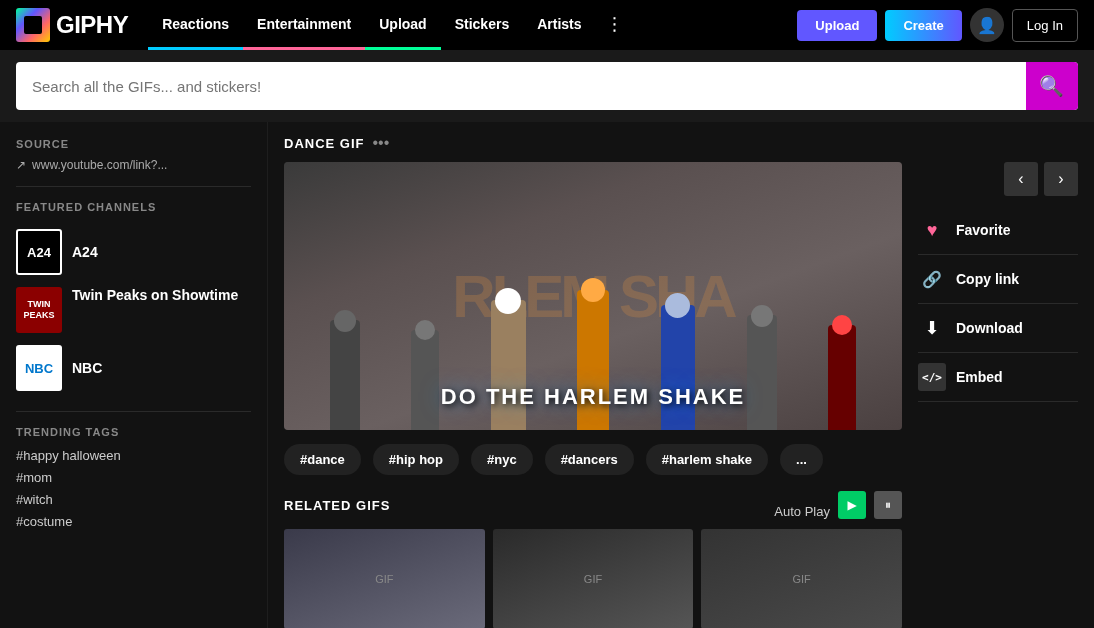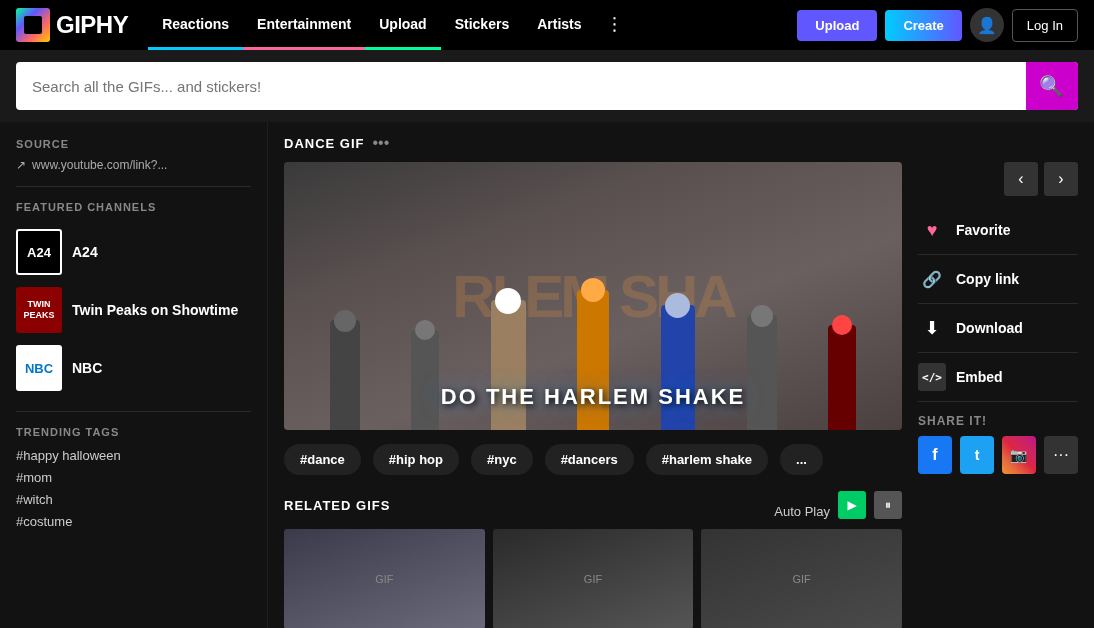--- a/index.html
+++ b/index.html
@@ -62,21 +62,21 @@
     </div>
     <hr style="border:none;border-top:1px solid #2a2a2a;margin:14px 0;">
     <div>
       <div style="font-size:11px;font-weight:700;color:#888;letter-spacing:1px;margin-bottom:10px;text-transform:uppercase;">FEATURED CHANNELS</div>
       <div style="display:flex;align-items:center;gap:10px;padding:6px 0;cursor:pointer;">
         <div style="width:46px;height:46px;background:#000;border:2px solid #fff;border-radius:3px;display:flex;align-items:center;justify-content:center;font-size:13px;font-weight:900;color:#fff;flex-shrink:0;">
           <span>A24</span>
         </div>
         <span style="font-size:14px;font-weight:600;color:#fff;">A24</span>
       </div>
-      <div style="display:flex;align-items:center;gap:10px;padding:6px 0;cursor:pointer;">
+      <div style="display:flex;gap:10px;padding:6px 0;cursor:pointer;">
         <div style="width:46px;height:46px;background:#8B0000;border-radius:3px;display:flex;align-items:center;justify-content:center;font-size:9px;font-weight:700;color:#fff;flex-shrink:0;text-align:center;line-height:1.2;">TWIN<br>PEAKS</div>
         <span style="font-size:14px;font-weight:600;color:#fff;">Twin Peaks on Showtime</span>
       </div>
       <div style="display:flex;align-items:center;gap:10px;padding:6px 0;cursor:pointer;">
         <div style="width:46px;height:46px;background:#fff;border-radius:3px;display:flex;align-items:center;justify-content:center;font-size:13px;font-weight:900;color:#0077cc;flex-shrink:0;">
           <span>NBC</span>
         </div>
         <span style="font-size:14px;font-weight:600;color:#fff;">NBC</span>
       </div>
     </div>
@@ -183,25 +183,16 @@
         </div>
         <div style="display:flex;align-items:center;gap:10px;padding:10px 0;border-bottom:1px solid #2a2a2a;cursor:pointer;">
           <div style="width:28px;height:28px;display:flex;align-items:center;justify-content:center;font-size:18px;color:#fff;">⬇</div>
           <span style="font-size:14px;font-weight:600;color:#fff;">Download</span>
         </div>
         <div style="display:flex;align-items:center;gap:10px;padding:10px 0;border-bottom:1px solid #2a2a2a;cursor:pointer;">
           <div style="width:28px;height:28px;display:flex;align-items:center;justify-content:center;font-size:11px;font-family:monospace;font-weight:700;color:#fff;background:#333;border-radius:3px;">&lt;/&gt;</div>
           <span style="font-size:14px;font-weight:600;color:#fff;">Embed</span>
         </div>
 
-        <div style="margin-top:12px;">
-          <div style="font-size:12px;font-weight:700;color:#888;letter-spacing:1px;text-transform:uppercase;margin-bottom:8px;">SHARE IT!</div>
-          <div style="display:flex;gap:8px;align-items:center;">
-            <button style="width:38px;height:38px;background:#1877f2;border:none;border-radius:4px;cursor:pointer;color:#fff;font-weight:700;font-size:16px;">f</button>
-            <button style="width:38px;height:38px;background:#1da1f2;border:none;border-radius:4px;cursor:pointer;color:#fff;font-weight:700;font-size:14px;">t</button>
-            <button style="width:38px;height:38px;background:linear-gradient(45deg,#f09433,#e6683c,#dc2743,#cc2366,#bc1888);border:none;border-radius:4px;cursor:pointer;color:#fff;font-size:14px;">📷</button>
-            <button style="width:38px;height:38px;background:#333;border:none;border-radius:4px;cursor:pointer;color:#fff;font-size:16px;">···</button>
-          </div>
-        </div>
       </div>
     </div>
   </div>
 </div>
 
 </body></html>

